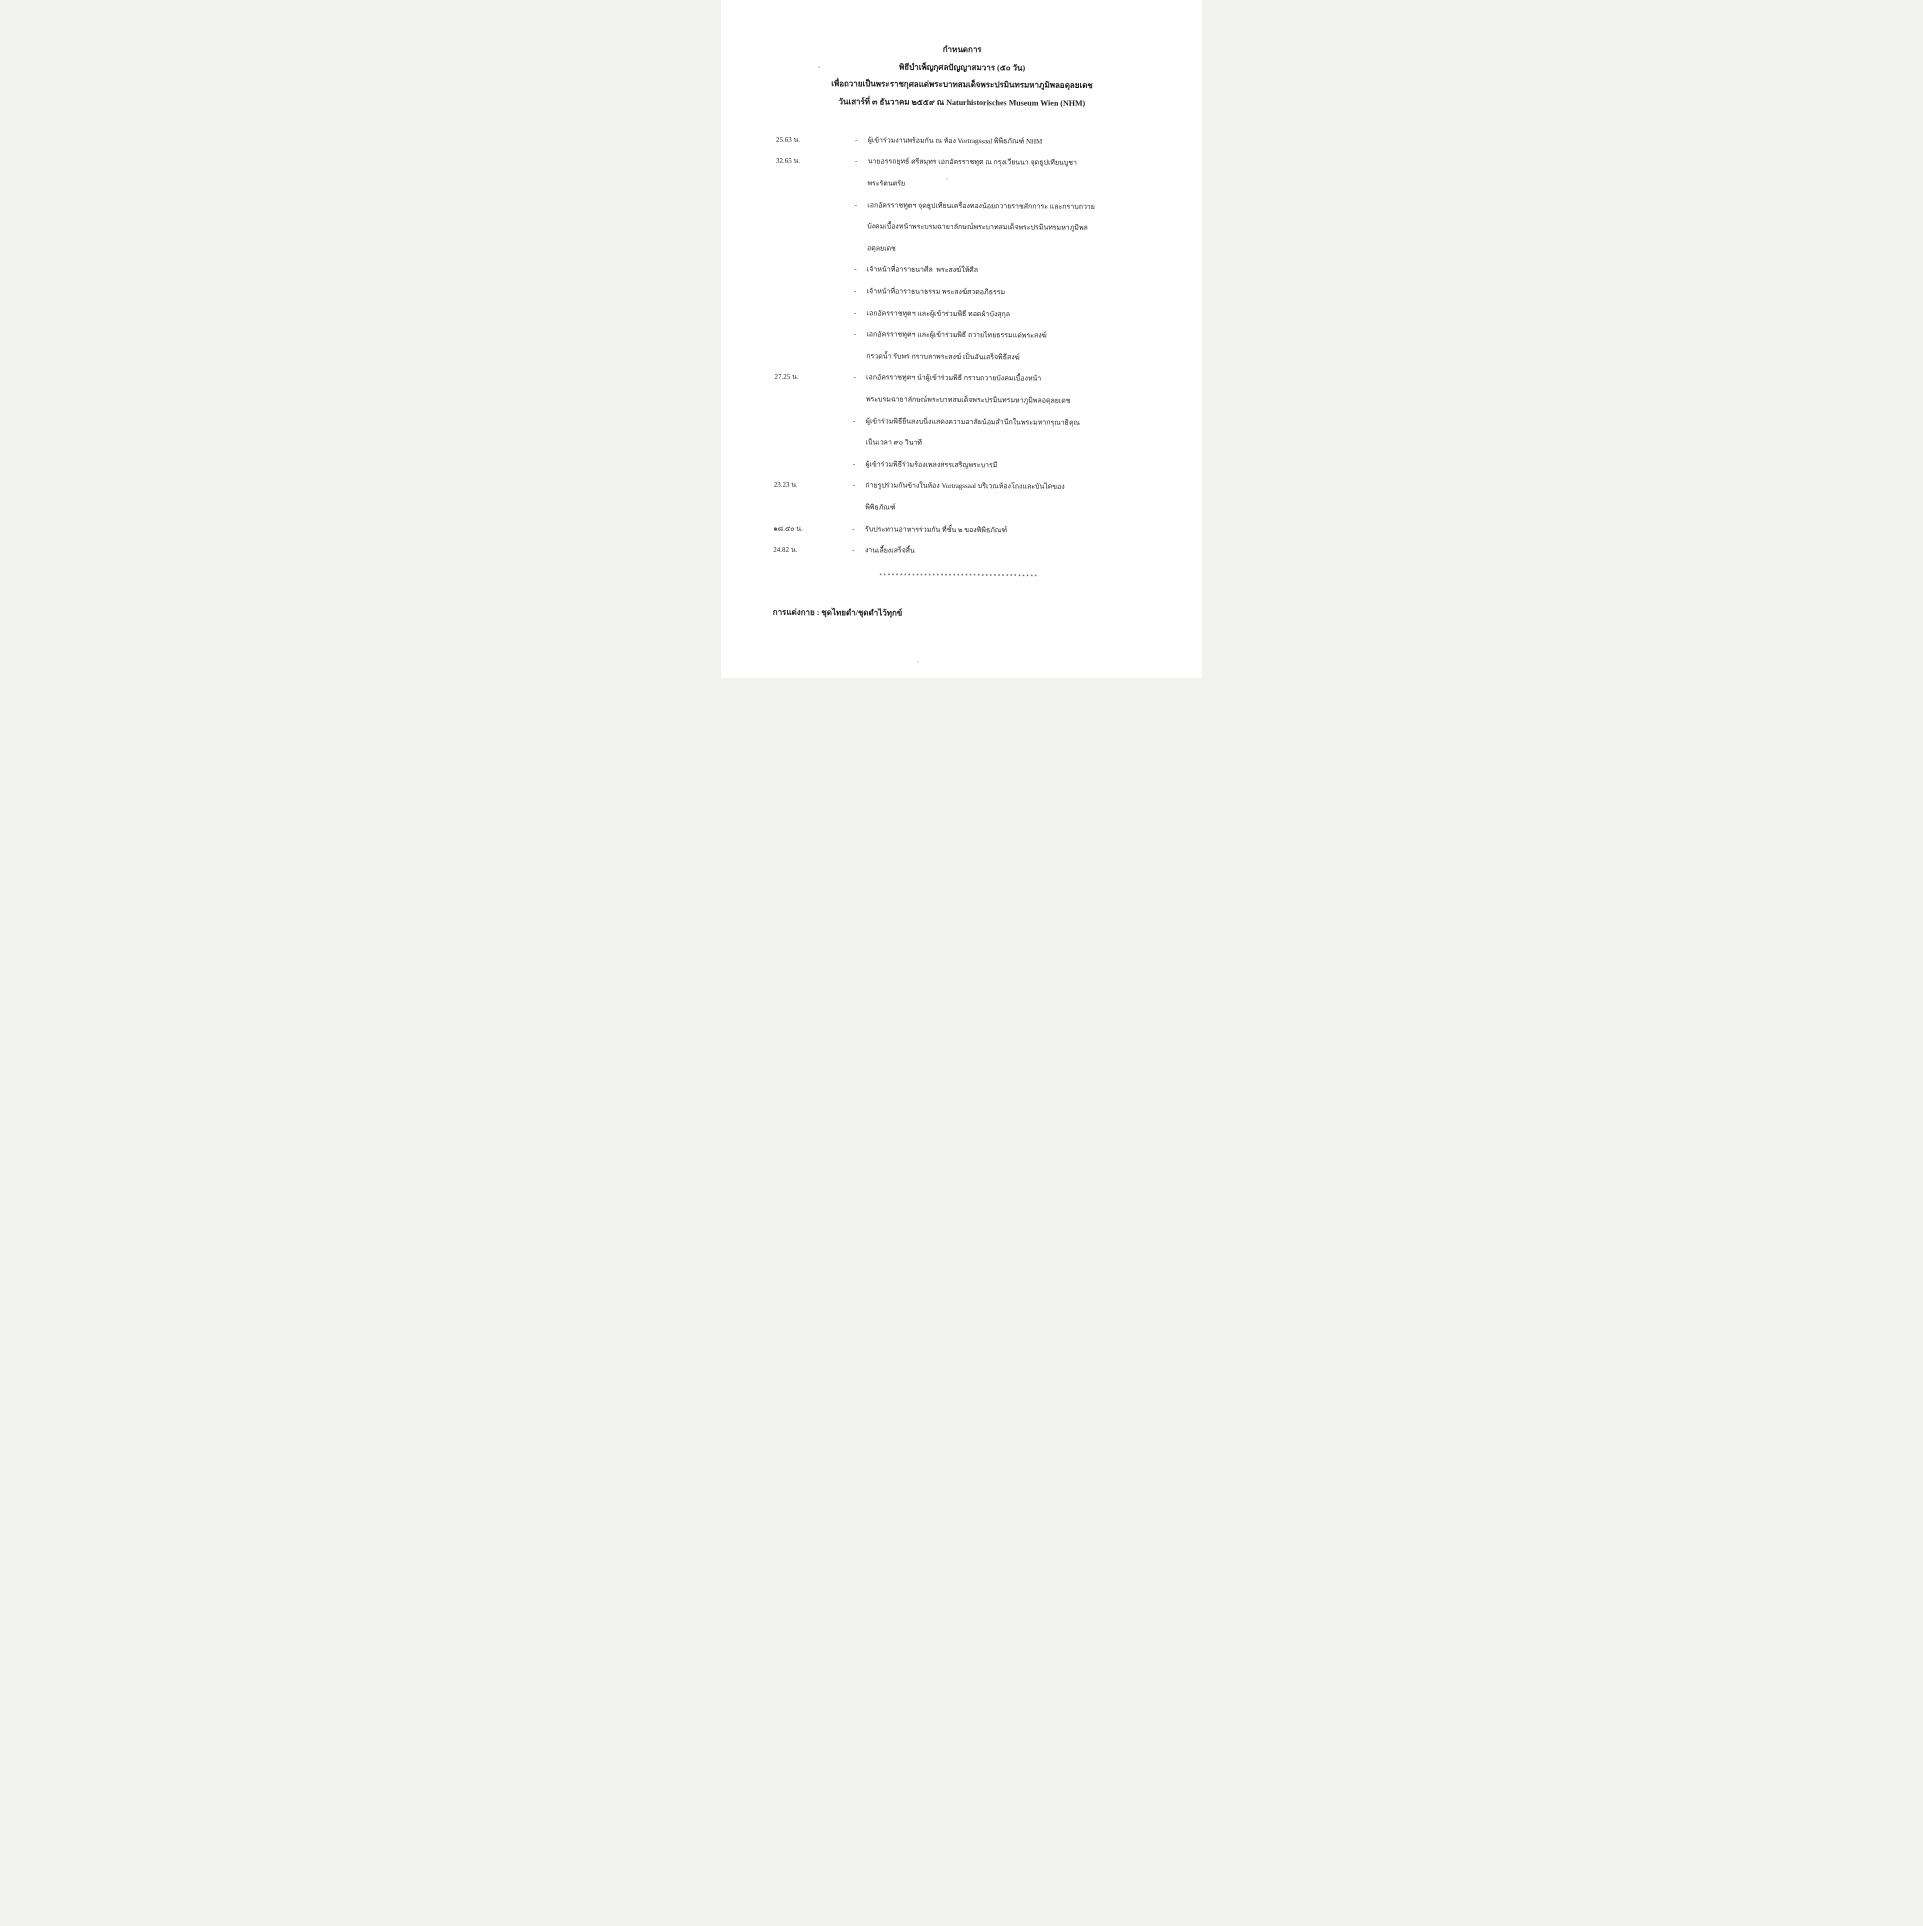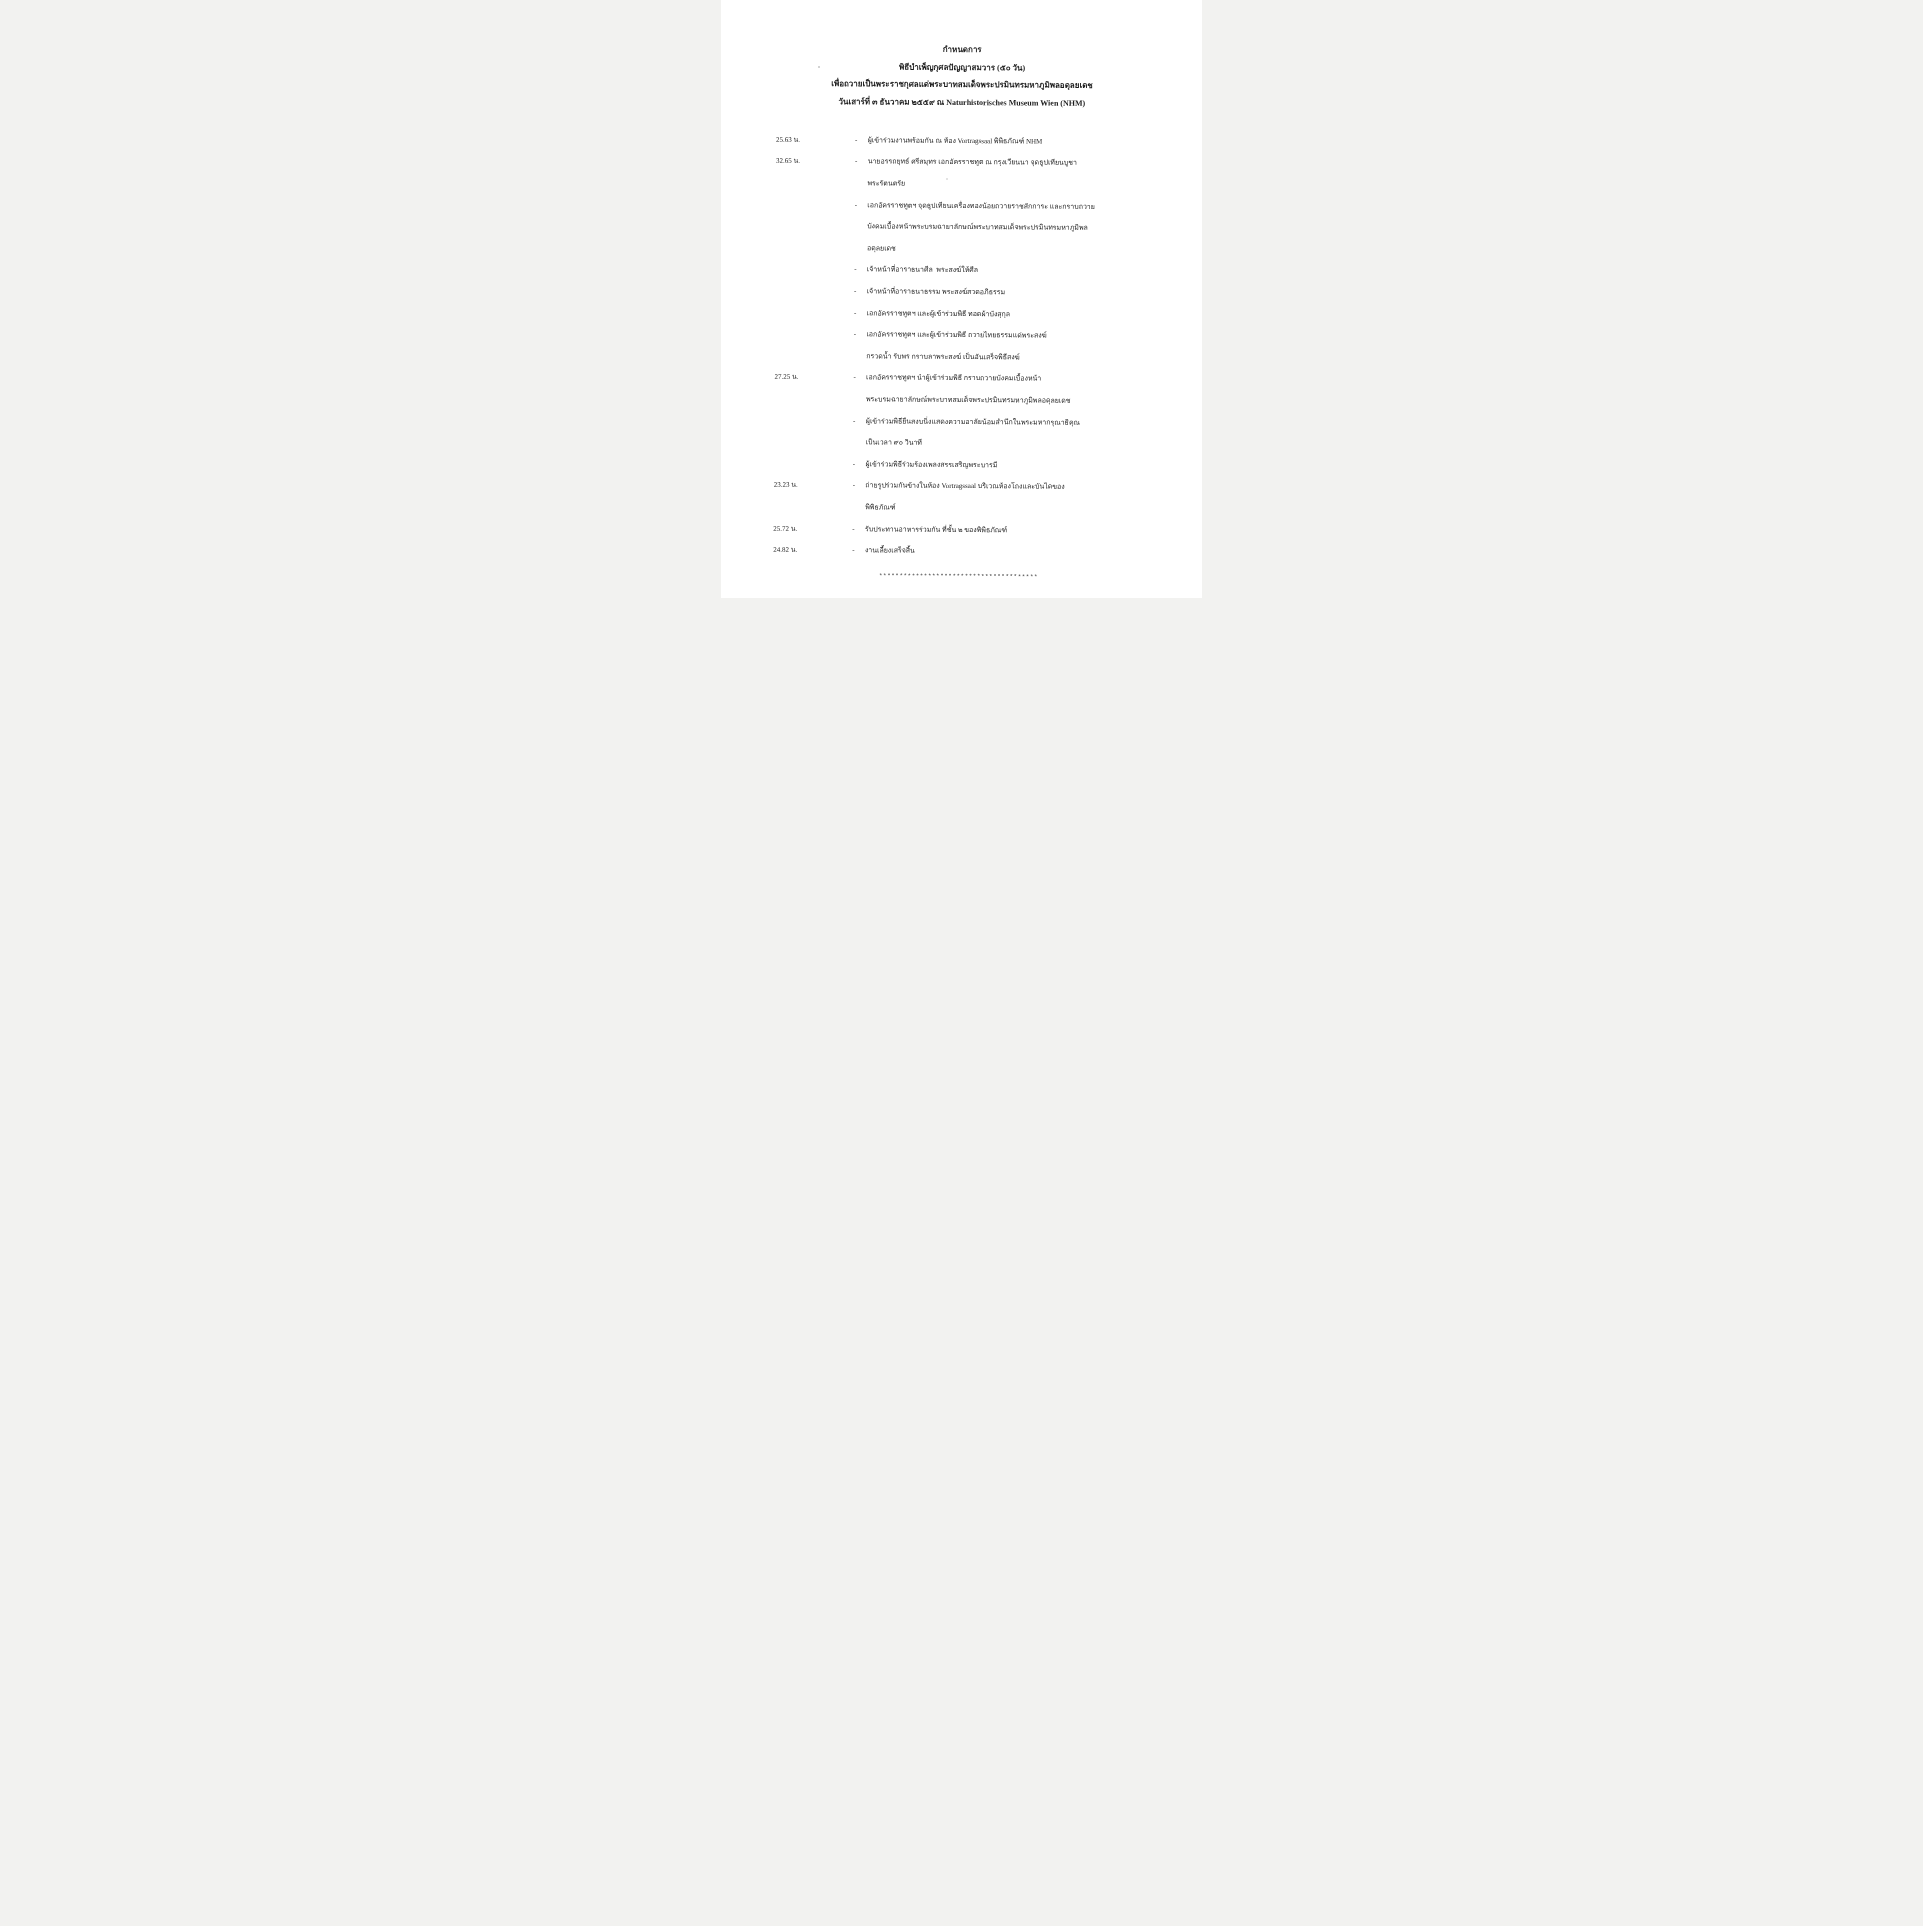--- a/index.html
+++ b/index.html
@@ -3,21 +3,21 @@
 <meta charset="utf-8">
 <style>
   html, body {
     margin: 0;
     padding: 0;
     background: #f2f2f0;
   }
   .page {
     position: relative;
     width: 481px;
-    height: 598px;
+    height: 678px;
     margin: 0 auto;
     background: #ffffff;
     overflow: hidden;
     font-family: "Liberation Serif", "DejaVu Serif", serif;
     color: #1c1c1c;
   }
   .tilt {
     transform: rotate(0.4deg);
     transform-origin: 50% 25%;
   }
@@ -186,21 +186,21 @@
       <div class="item">
         <div class="time">23.23 น.</div>
         <div class="dash">-</div>
         <div class="content">
           <div class="line">ถ่ายรูปร่วมกันข้างในห้อง Vortragssaal บริเวณห้องโถงและบันไดของ</div>
           <div class="line">พิพิธภัณฑ์</div>
         </div>
       </div>
 
       <div class="item">
-        <div class="time">25.72 น.</div>
+        <div class="time">๑๘.๔๐ น.</div>
         <div class="dash">-</div>
         <div class="content">
           <div class="line">รับประทานอาหารร่วมกัน ที่ชั้น ๒ ของพิพิธภัณฑ์</div>
         </div>
       </div>
 
       <div class="item">
         <div class="time">24.82 น.</div>
         <div class="dash">-</div>
         <div class="content">

